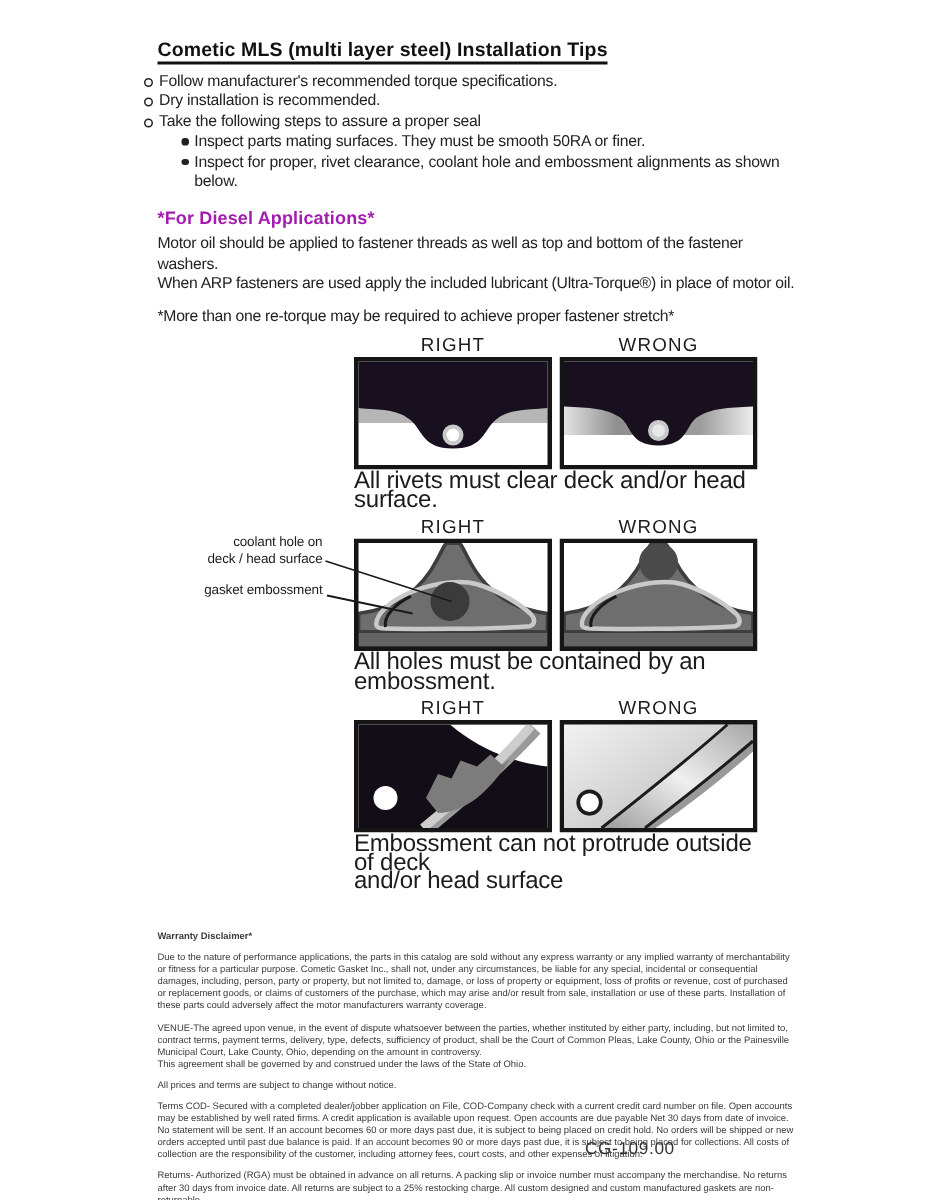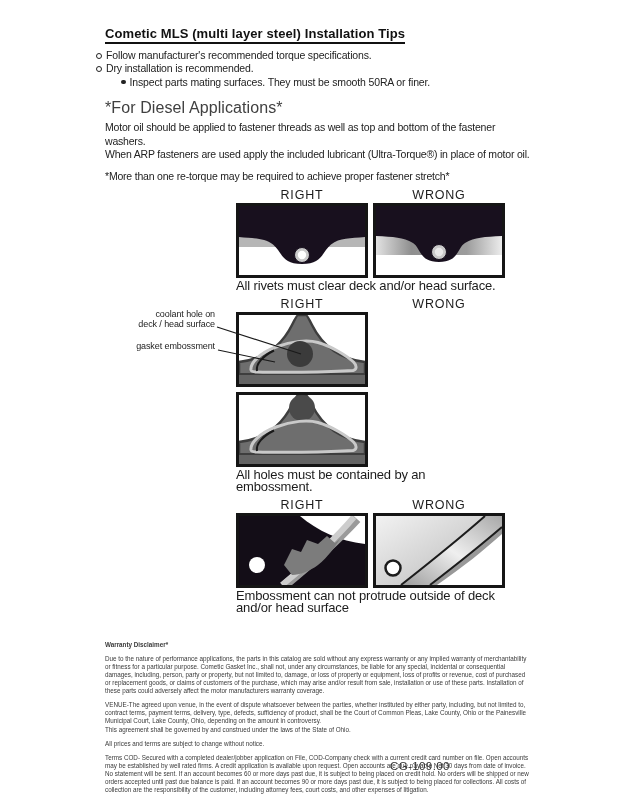--- a/index.html
+++ b/index.html
@@ -26,39 +26,39 @@
   .marker-open{
     flex:0 0 auto;width:4px;height:4px;border:1px solid #222;border-radius:50%;
     margin:4px 4px 0 -9px;
   }
   .sub-item{padding-left:16px;}
   .marker-filled{
     flex:0 0 auto;width:4.5px;height:4.5px;background:#222;border-radius:50%;
     margin:4px 4px 0 0;
   }
   .section-heading{
-    font-size:16px;font-weight:normal;color:#404040;
+    font-size:12px;font-weight:bold;color:#a21caf;
     margin:10px 0 4px 0;letter-spacing:0.1px;
   }
   .body-para{
     font-size:10.5px;line-height:13.5px;letter-spacing:-0.2px;
     margin:8px 0 0 0;white-space:pre-line;
   }
   .body-para.first{margin-top:0;}
   
   .figures{margin:5px 0 0 131px;width:269px;}
   .fig-row{position:relative;margin-top:4px;}
   .fig-row.first{margin-top:0;}
   .fig-labels{display:flex;gap:5px;justify-content:center;}
   .fig-label{width:132px;text-align:center;font-size:12.5px;letter-spacing:0.8px;color:#1c1c1c;line-height:14px;}
   .fig-images{display:flex;gap:5px;margin-top:1px;}
   .fig{width:132px;height:75px;}
   .fig svg{display:block;width:132px;height:75px;}
   .fig-caption{
-    font-size:13px;line-height:12.5px;letter-spacing:-0.15px;color:#1c1c1c;
+    font-size:16px;line-height:12.5px;letter-spacing:-0.15px;color:#1c1c1c;
     margin-top:2px;white-space:pre-line;
   }
   .side-label{
     position:absolute;right:calc(100% + 21px);
     text-align:right;font-size:9px;line-height:10.5px;letter-spacing:-0.1px;
     color:#1c1c1c;white-space:pre-line;width:120px;
   }
   .side-label.coolant{top:-3px;}
   .side-label.embossment{top:29px;}
   .leader-overlay{
@@ -88,23 +88,31 @@
 
     <ul class="bullet-list">
       <li class="bullet-item">
         <span class="marker-open"></span>
         <span>Follow manufacturer's recommended torque specifications.</span>
       </li>
       <li class="bullet-item">
         <span class="marker-open"></span>
         <span>Dry installation is recommended.</span>
       </li>
+      <li class="bullet-item">
+        <span class="marker-open"></span>
+        <span>Take the following steps to assure a proper seal</span>
+      </li>
       <li class="bullet-item sub-item">
         <span class="marker-filled"></span>
         <span>Inspect parts mating surfaces.  They must be smooth 50RA or finer.</span>
+      </li>
+      <li class="bullet-item sub-item">
+        <span class="marker-filled"></span>
+        <span>Inspect for proper, rivet clearance, coolant hole and embossment alignments as shown below.</span>
       </li>
     </ul>
 
     <h2 class="section-heading">*For Diesel Applications*</h2>
     <p class="body-para first">Motor oil should be applied to fastener threads as well as top and bottom of the fastener washers.
 When ARP fasteners are used apply the included lubricant (Ultra-Torque®) in place of motor oil.</p>
     <p class="body-para">*More than one re-torque may be required to achieve proper fastener stretch*</p>
 
     <div class="figures">
 
@@ -144,21 +152,21 @@
           </div>
         </div>
         <div class="fig-caption">All rivets must clear deck and/or head surface.</div>
       </div>
 
       <div class="fig-row">
         <div class="fig-labels">
           <div class="fig-label">RIGHT</div>
           <div class="fig-label">WRONG</div>
         </div>
-        <div class="fig-images" style="position:relative;flex-direction:column;">
+        <div class="fig-images" style="position:relative;">
           <div class="side-label coolant">coolant hole on
 deck / head surface</div>
           <div class="side-label embossment">gasket embossment</div>
           <svg class="leader-overlay" viewBox="0 0 400 75">
             <line x1="112" y1="15" x2="196" y2="42" stroke="#1a1a1a" stroke-width="1.2"></line>
             <line x1="113" y1="38" x2="170" y2="50" stroke="#1a1a1a" stroke-width="1.2"></line>
           </svg>
           <div class="fig">
             <svg viewBox="0 0 132 75">
               <rect x="0" y="0" width="132" height="75" fill="#ffffff"></rect>

